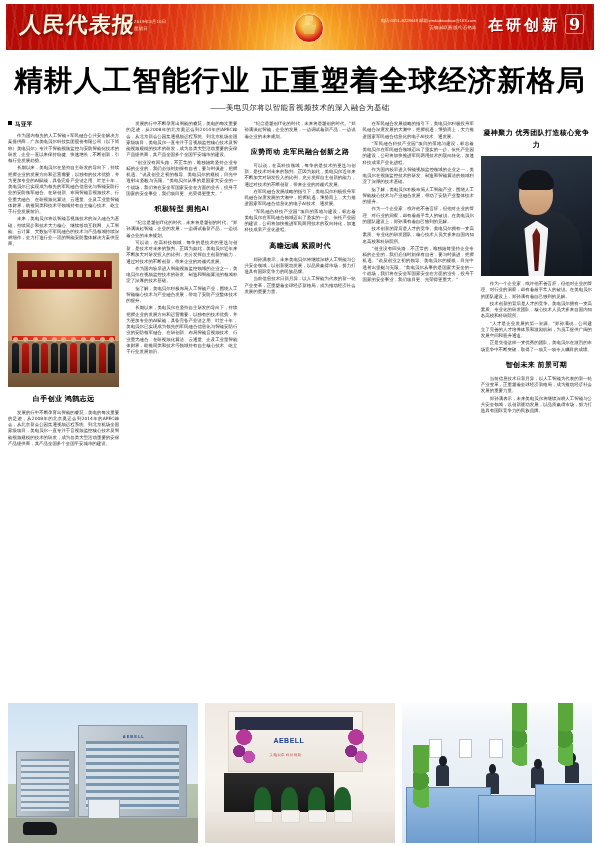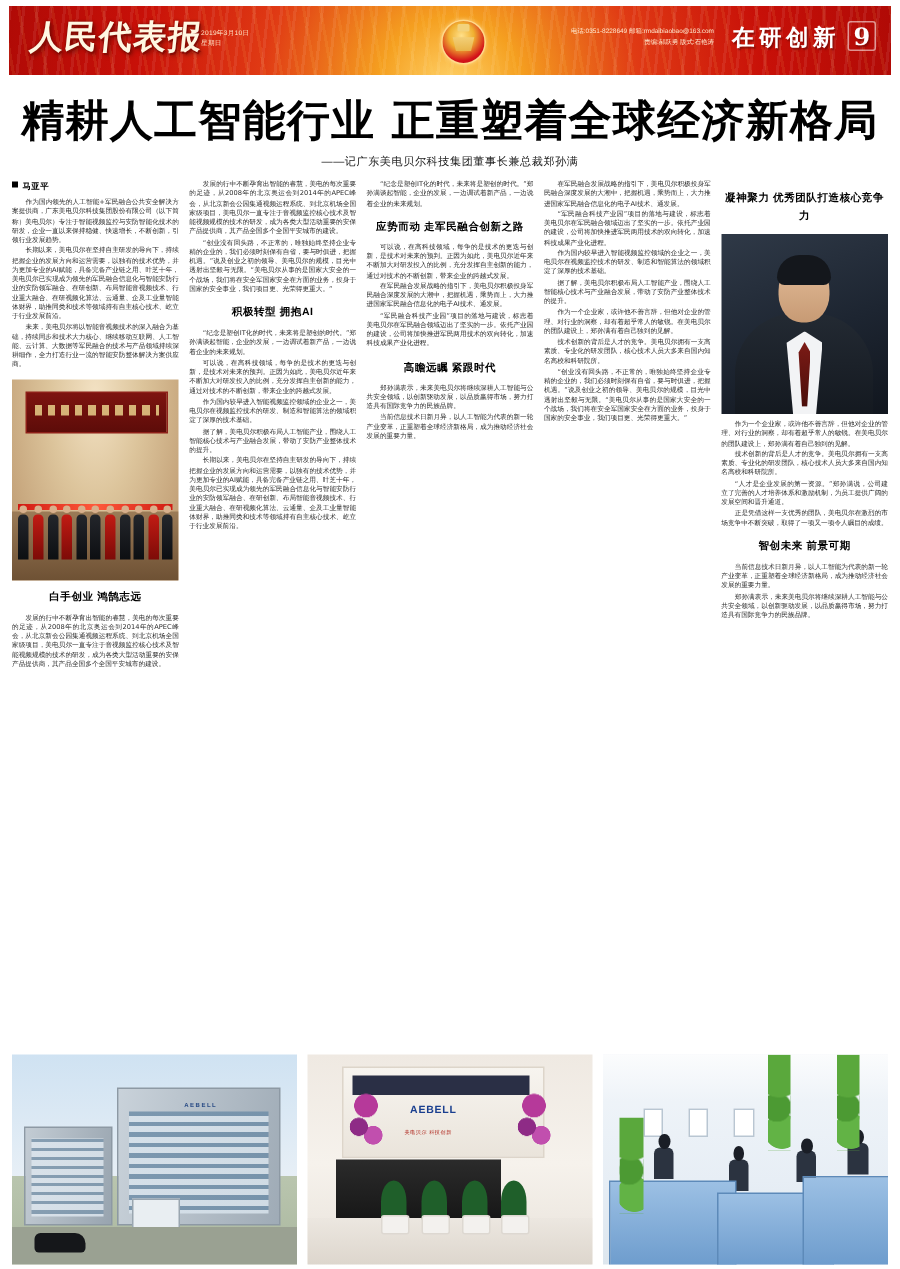--- a/index.html
+++ b/index.html
@@ -235,21 +235,21 @@
     <div class="mh-contact">
       <div>电话:0351-8228649  邮箱:rmdaibiaobao@163.com</div>
       <div>责编:郝跃勇   版式:石艳涛</div>
     </div>
     <div class="mh-section">在研创新</div>
     <div class="mh-pageno">9</div>
   </div>
 
   <div class="headline-wrap">
     <div class="headline">精耕人工智能行业  正重塑着全球经济新格局</div>
-    <div class="subheadline">——记广东美电贝尔科技集团董事长兼总裁郑孙满</div>
+    <div class="subheadline">——美电贝尔将以智能音视频技术的深入融合为基础</div>
   </div>
 
   <div class="content">
     <div class="cols">
 
       <div class="col">
         <div class="byline">
           <span class="sq"></span><span>马亚平</span>
         </div>
         <p class="para">作为国内领先的人工智能+军民融合公共安全解决方案提供商，广东美电贝尔科技集团股份有限公司（以下简称）美电贝尔）专注于智能视频监控与安防智能化技术的研发，企业一直以来保持稳健、快速增长，不断创新，引领行业发展趋势。</p>

